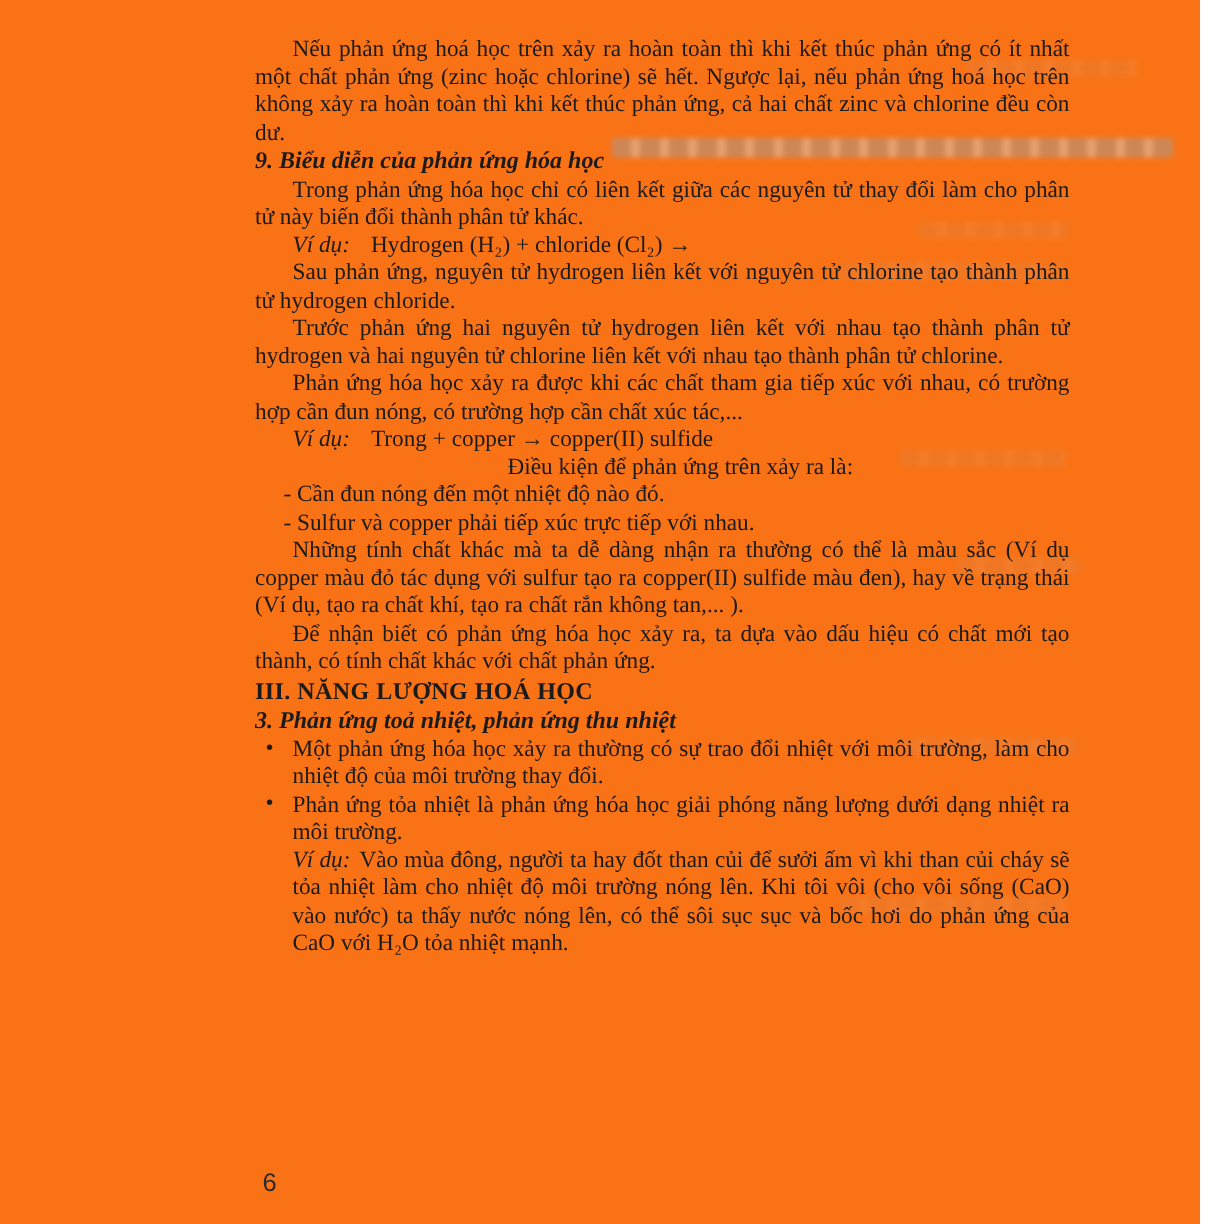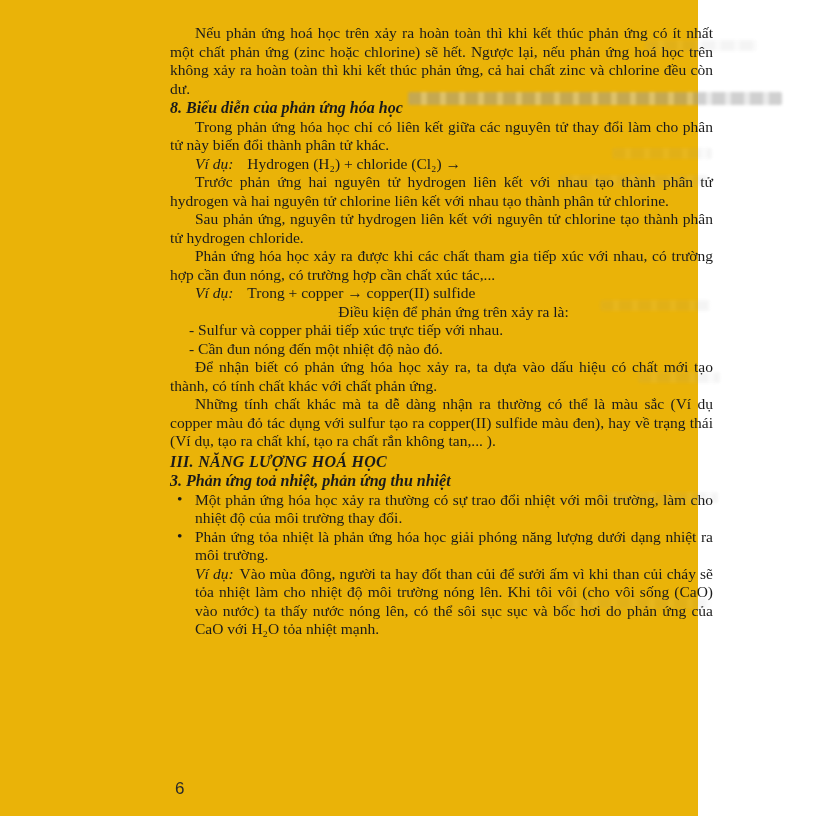--- a/index.html
+++ b/index.html
@@ -4,41 +4,41 @@
 <style>
   html,body{margin:0;padding:0;}
   body{
     width:816px;height:816px;
     background:#ffffff;
     font-family:"Liberation Serif","DejaVu Serif",serif;
     overflow:hidden;
   }
   .page{
     position:relative;
-    width:698px;height:816px;
-    background:#eab308;
+    width:800px;height:816px;
+    background:#f97316;
     color:#1b1b1b;
   }
   .text-col{
     position:absolute;
     left:170px;top:24px;width:543px;
     font-size:15.5px;
     line-height:18.5px;
     text-align:justify;
   }
   .para{ text-indent:25px; margin:0; }
   .h-italic{
     font-weight:bold;font-style:italic;
     font-size:16px;
     text-align:left;margin:1px 0 0 0;
   }
   .h-bold{
     font-weight:bold;
     font-size:16px;letter-spacing:.3px;
-    text-align:left;margin:2px 0 0 0;font-style:italic;
+    text-align:left;margin:2px 0 0 0;
   }
   .example-line{ text-align:left;padding-left:25px;margin:0; }
   .example-line .vd-label{ font-style:italic;margin-right:14px; }
   .eq-line{ text-align:left;padding-left:193px;margin:0;white-space:nowrap; }
   .plain-line{ text-align:center;padding-left:24px;margin:0; }
   .dash-line{ text-align:left;padding-left:19px;margin:0; }
   .bullet-item{ position:relative;padding-left:25px;margin:0; }
   .bullet-mark{ position:absolute;left:7px;top:-1px; }
   .example-para{ padding-left:25px;margin:0;text-align:justify; }
   .example-para .vd-label{ font-style:italic;margin-right:6px; }
@@ -67,50 +67,50 @@
   <div class="ghost ghost-faint" style="left:560px;top:175px;width:148px;height:11px;"></div>
   <div class="ghost ghost-faint" style="left:600px;top:300px;width:110px;height:11px;"></div>
   <div class="ghost ghost-faint" style="left:638px;top:372px;width:82px;height:11px;"></div>
   <div class="ghost ghost-faint" style="left:598px;top:492px;width:120px;height:11px;"></div>
   <div class="ghost ghost-faint" style="left:560px;top:598px;width:150px;height:11px;"></div>
 
   <div class="text-col">
 
     <p class="para">Nếu phản ứng hoá học trên xảy ra hoàn toàn thì khi kết thúc phản ứng có ít nhất một chất phản ứng (zinc hoặc chlorine) sẽ hết. Ngược lại, nếu phản ứng hoá học trên không xảy ra hoàn toàn thì khi kết thúc phản ứng, cả hai chất zinc và chlorine đều còn dư.</p>
 
-    <p class="h-italic">8. Biểu diễn của phản ứng hóa học</p>
+    <p class="h-italic">9. Biểu diễn của phản ứng hóa học</p>
 
     <p class="para">Trong phản ứng hóa học chỉ có liên kết giữa các nguyên tử thay đổi làm cho phân tử này biến đổi thành phân tử khác.</p>
 
     <p class="example-line">
       <span class="vd-label">Ví dụ:</span><span>Hydrogen (H₂) + chloride (Cl₂) →</span>
     </p>
 
 
+    <p class="para">Sau phản ứng, nguyên tử hydrogen liên kết với nguyên tử chlorine tạo thành phân tử hydrogen chloride.</p>
+
     <p class="para">Trước phản ứng hai nguyên tử hydrogen liên kết với nhau tạo thành phân tử hydrogen và hai nguyên tử chlorine liên kết với nhau tạo thành phân tử chlorine.</p>
-
-    <p class="para">Sau phản ứng, nguyên tử hydrogen liên kết với nguyên tử chlorine tạo thành phân tử hydrogen chloride.</p>
 
 
     <p class="para">Phản ứng hóa học xảy ra được khi các chất tham gia tiếp xúc với nhau, có trường hợp cần đun nóng, có trường hợp cần chất xúc tác,...</p>
 
     <p class="example-line">
       <span class="vd-label">Ví dụ:</span><span>Trong + copper → copper(II) sulfide</span>
     </p>
 
     <p class="plain-line">Điều kiện để phản ứng trên xảy ra là:</p>
 
+    <p class="dash-line">- Cần đun nóng đến một nhiệt độ nào đó.</p>
+
     <p class="dash-line">- Sulfur và copper phải tiếp xúc trực tiếp với nhau.</p>
 
-    <p class="dash-line">- Cần đun nóng đến một nhiệt độ nào đó.</p>
 
+    <p class="para">Những tính chất khác mà ta dễ dàng nhận ra thường có thể là màu sắc (Ví dụ copper màu đỏ tác dụng với sulfur tạo ra copper(II) sulfide màu đen), hay về trạng thái (Ví dụ, tạo ra chất khí, tạo ra chất rắn không tan,... ).</p>
 
     <p class="para">Để nhận biết có phản ứng hóa học xảy ra, ta dựa vào dấu hiệu có chất mới tạo thành, có tính chất khác với chất phản ứng.</p>
-
-    <p class="para">Những tính chất khác mà ta dễ dàng nhận ra thường có thể là màu sắc (Ví dụ copper màu đỏ tác dụng với sulfur tạo ra copper(II) sulfide màu đen), hay về trạng thái (Ví dụ, tạo ra chất khí, tạo ra chất rắn không tan,... ).</p>
 
 
     <p class="h-bold">III. NĂNG LƯỢNG HOÁ HỌC</p>
 
     <p class="h-italic">3. Phản ứng toả nhiệt, phản ứng thu nhiệt</p>
 
     <div class="bullet-item">
       <span class="bullet-mark">•</span>
       <span>Một phản ứng hóa học xảy ra thường có sự trao đổi nhiệt với môi trường, làm cho nhiệt độ của môi trường thay đổi.</span>
     </div>

